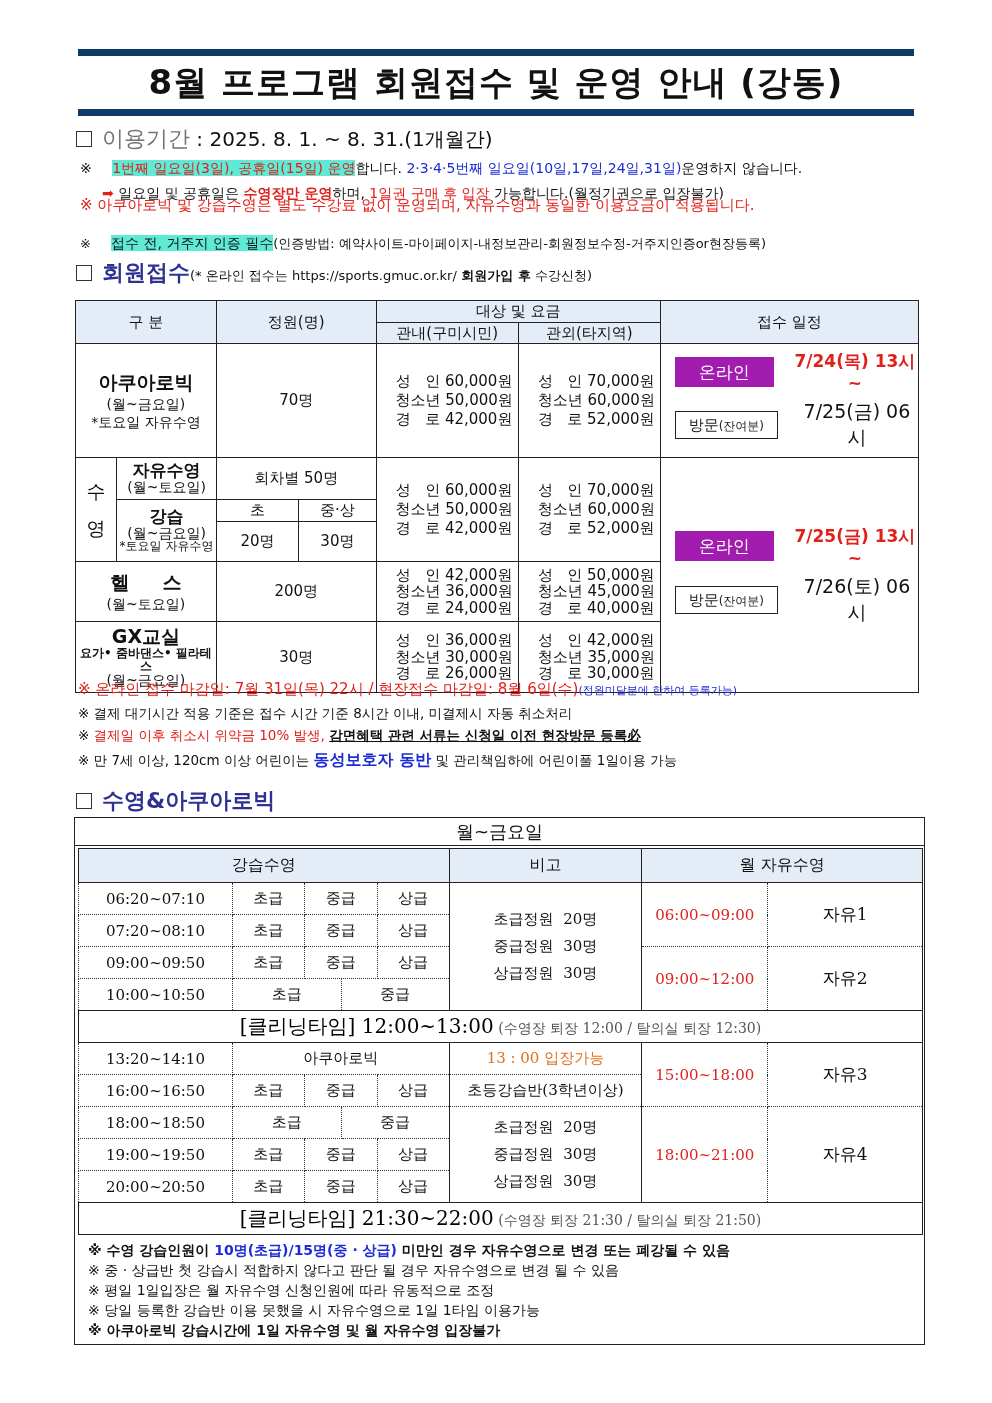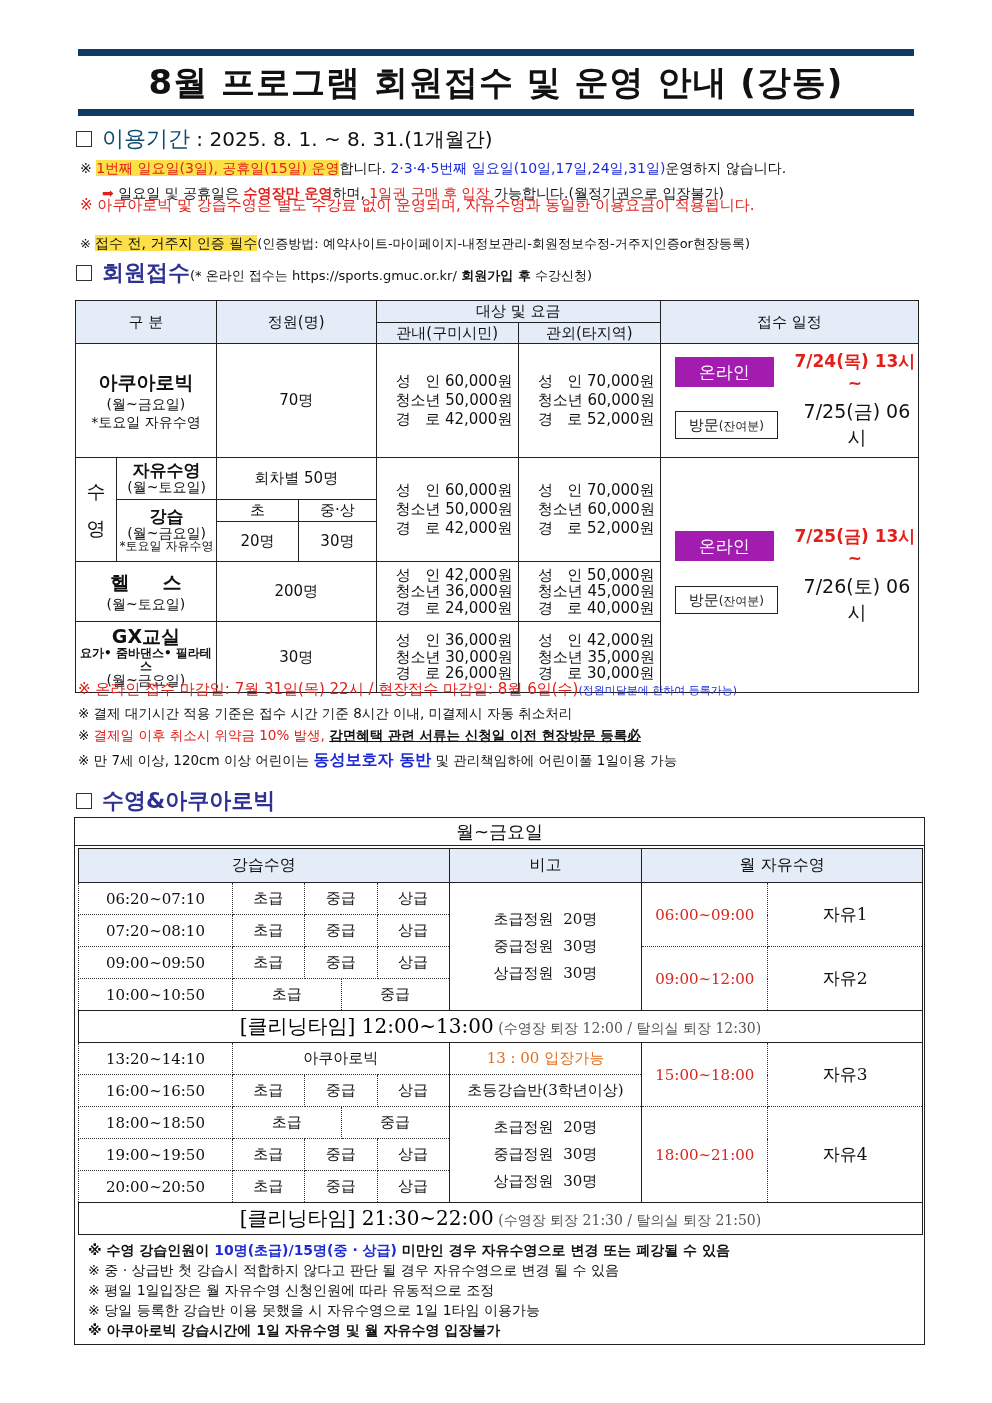--- a/index.html
+++ b/index.html
@@ -5,26 +5,26 @@
   * { box-sizing: border-box; margin: 0; padding: 0; }
   html, body { width: 992px; height: 1403px; background: #fff; }
   body { font-family: "DejaVu Sans", "Liberation Sans", sans-serif; color: #111; position: relative; overflow: hidden; }
 
   .title-wrap { position: absolute; left: 78px; top: 49px; width: 836px; }
   .title-bar { height: 7px; background: #0f3a66; }
   .title { height: 53px; text-align: center; font-size: 34px; font-weight: bold; line-height: 53px; letter-spacing: 1px; font-family: "DejaVu Sans", sans-serif; }
 
   .sec { position: absolute; left: 76px; font-size: 15px; white-space: nowrap; }
   .box { display: inline-block; width: 16px; height: 16px; border: 1.5px solid #333; vertical-align: -1px; margin-right: 10px; }
-  .h-navy { color: #0c4a6e; font-size: 22px; }
+  .h-navy { color: #737373; font-size: 22px; }
   .h-navy-b { color: #2e3192; font-size: 22px; font-weight: bold; }
   .red { color: #e0201b; }
   .blue { color: #1c2bd6; }
   .orange { color: #e07020; }
-  .hl { background: #fde047; }
+  .hl { background: #5eead4; margin-left: 16px; }
   .b { font-weight: bold; }
   .u { text-decoration: underline; }
   .small { font-size: 12px; }
 
   table { border-collapse: collapse; }
   .t1 { position: absolute; left: 75px; top: 300px; width: 844px; font-size: 15px; }
   .t1 td, .t1 th { border: 1px solid #222; text-align: center; vertical-align: middle; font-weight: normal; }
   .t1 .hdr { background: #e4ecf7; }
   .price { text-align: center; padding-left: 14px; line-height: 1.25; font-size: 15px; }
   .cat-big { font-size: 19px; font-weight: bold; }

